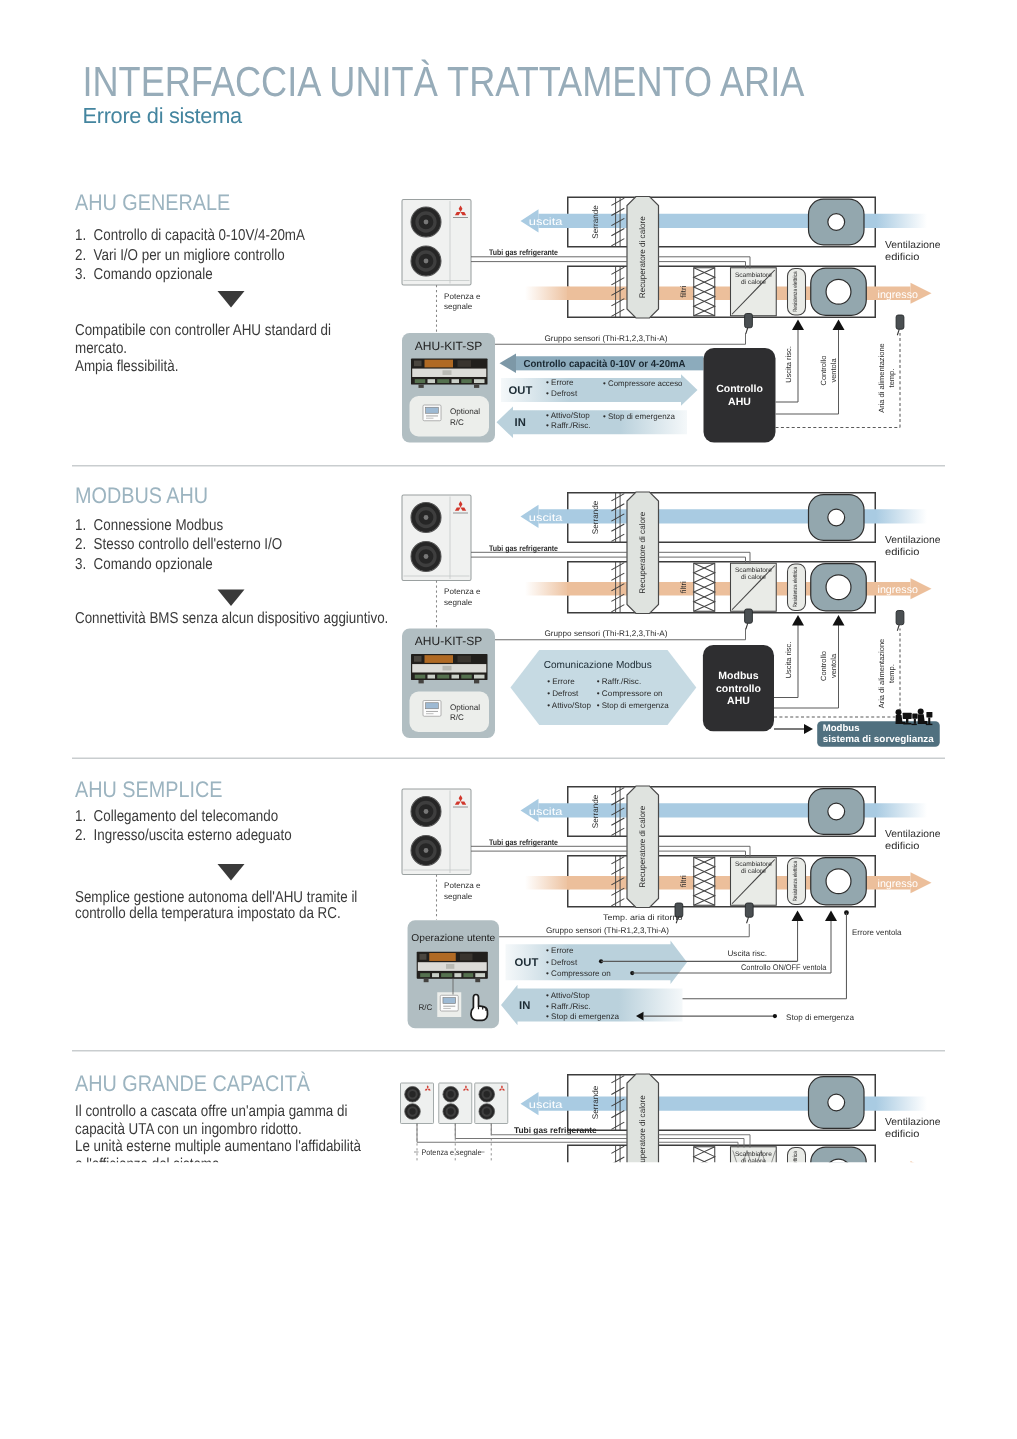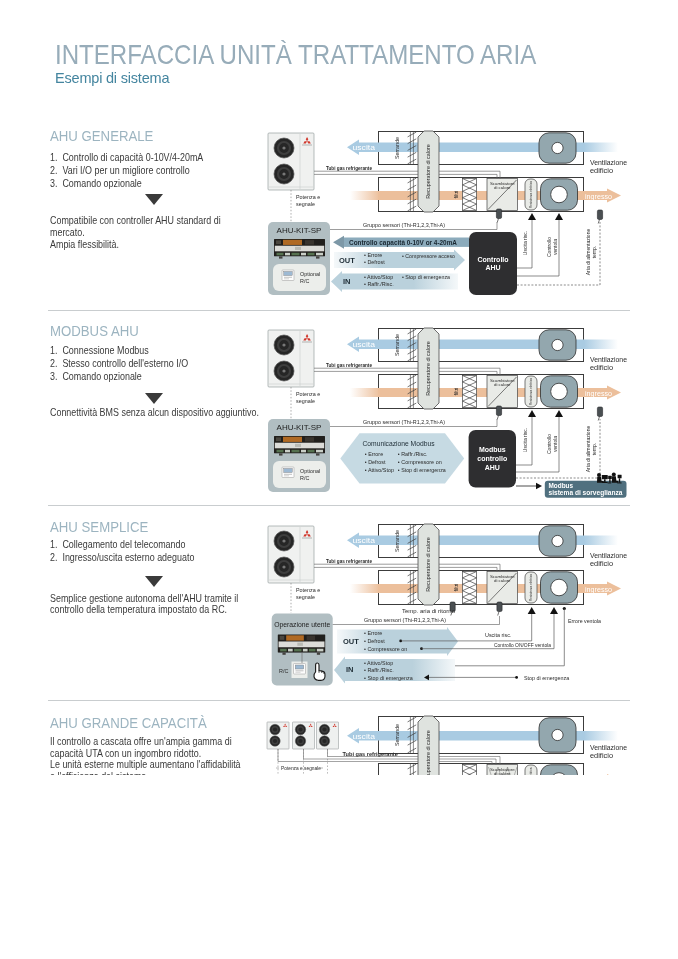--- a/index.html
+++ b/index.html
@@ -10,21 +10,21 @@
 .h2{font-size:14.5px;color:#44859f;letter-spacing:-0.2px;white-space:nowrap;}
 .sh{font-size:15px;color:#9cb4c0;transform:scaleX(0.88);transform-origin:left top;white-space:nowrap;}
 .body{font-size:10.5px;color:#3a3a3a;line-height:11.8px;white-space:nowrap;transform:scaleX(0.85);transform-origin:left top;}
 .list{font-size:10.5px;color:#3a3a3a;line-height:13px;white-space:nowrap;transform:scaleX(0.85);transform-origin:left top;}
 .tri{width:0;height:0;border-left:9px solid transparent;border-right:9px solid transparent;border-top:11px solid #3a3a3a;}
 .sep{position:absolute;left:48px;width:582px;border-top:1px solid #c9cdcf;}
 </style></head>
 <body>
 <div class="page">
 <div class="abs h1" style="left:55px;top:38.5px;">INTERFACCIA UNITÀ TRATTAMENTO ARIA</div>
-<div class="abs h2" style="left:55px;top:69.5px;">Esempi di sistema</div>
+<div class="abs h2" style="left:55px;top:69.5px;">Errore di sistema</div>
 
 <div class="abs sh" style="left:50px;top:127.2px;">AHU GENERALE</div>
 <div class="abs list" style="left:50px;top:150.5px;">1.&nbsp;&nbsp;Controllo di capacità 0-10V/4-20mA<br>2.&nbsp;&nbsp;Vari I/O per un migliore controllo<br>3.&nbsp;&nbsp;Comando opzionale</div>
 <div class="abs tri" style="left:145px;top:194px;"></div>
 <div class="abs body" style="left:50px;top:215.2px;">Compatibile con controller AHU standard di<br>mercato.</div>
 <div class="abs body" style="left:50px;top:239.3px;">Ampia flessibilità.</div>
 <div class="sep" style="top:310px;"></div>
 
 <div class="abs sh" style="left:50px;top:322px;">MODBUS AHU</div>
 <div class="abs list" style="left:50px;top:344px;">1.&nbsp;&nbsp;Connessione Modbus<br>2.&nbsp;&nbsp;Stesso controllo dell'esterno I/O<br>3.&nbsp;&nbsp;Comando opzionale</div>

